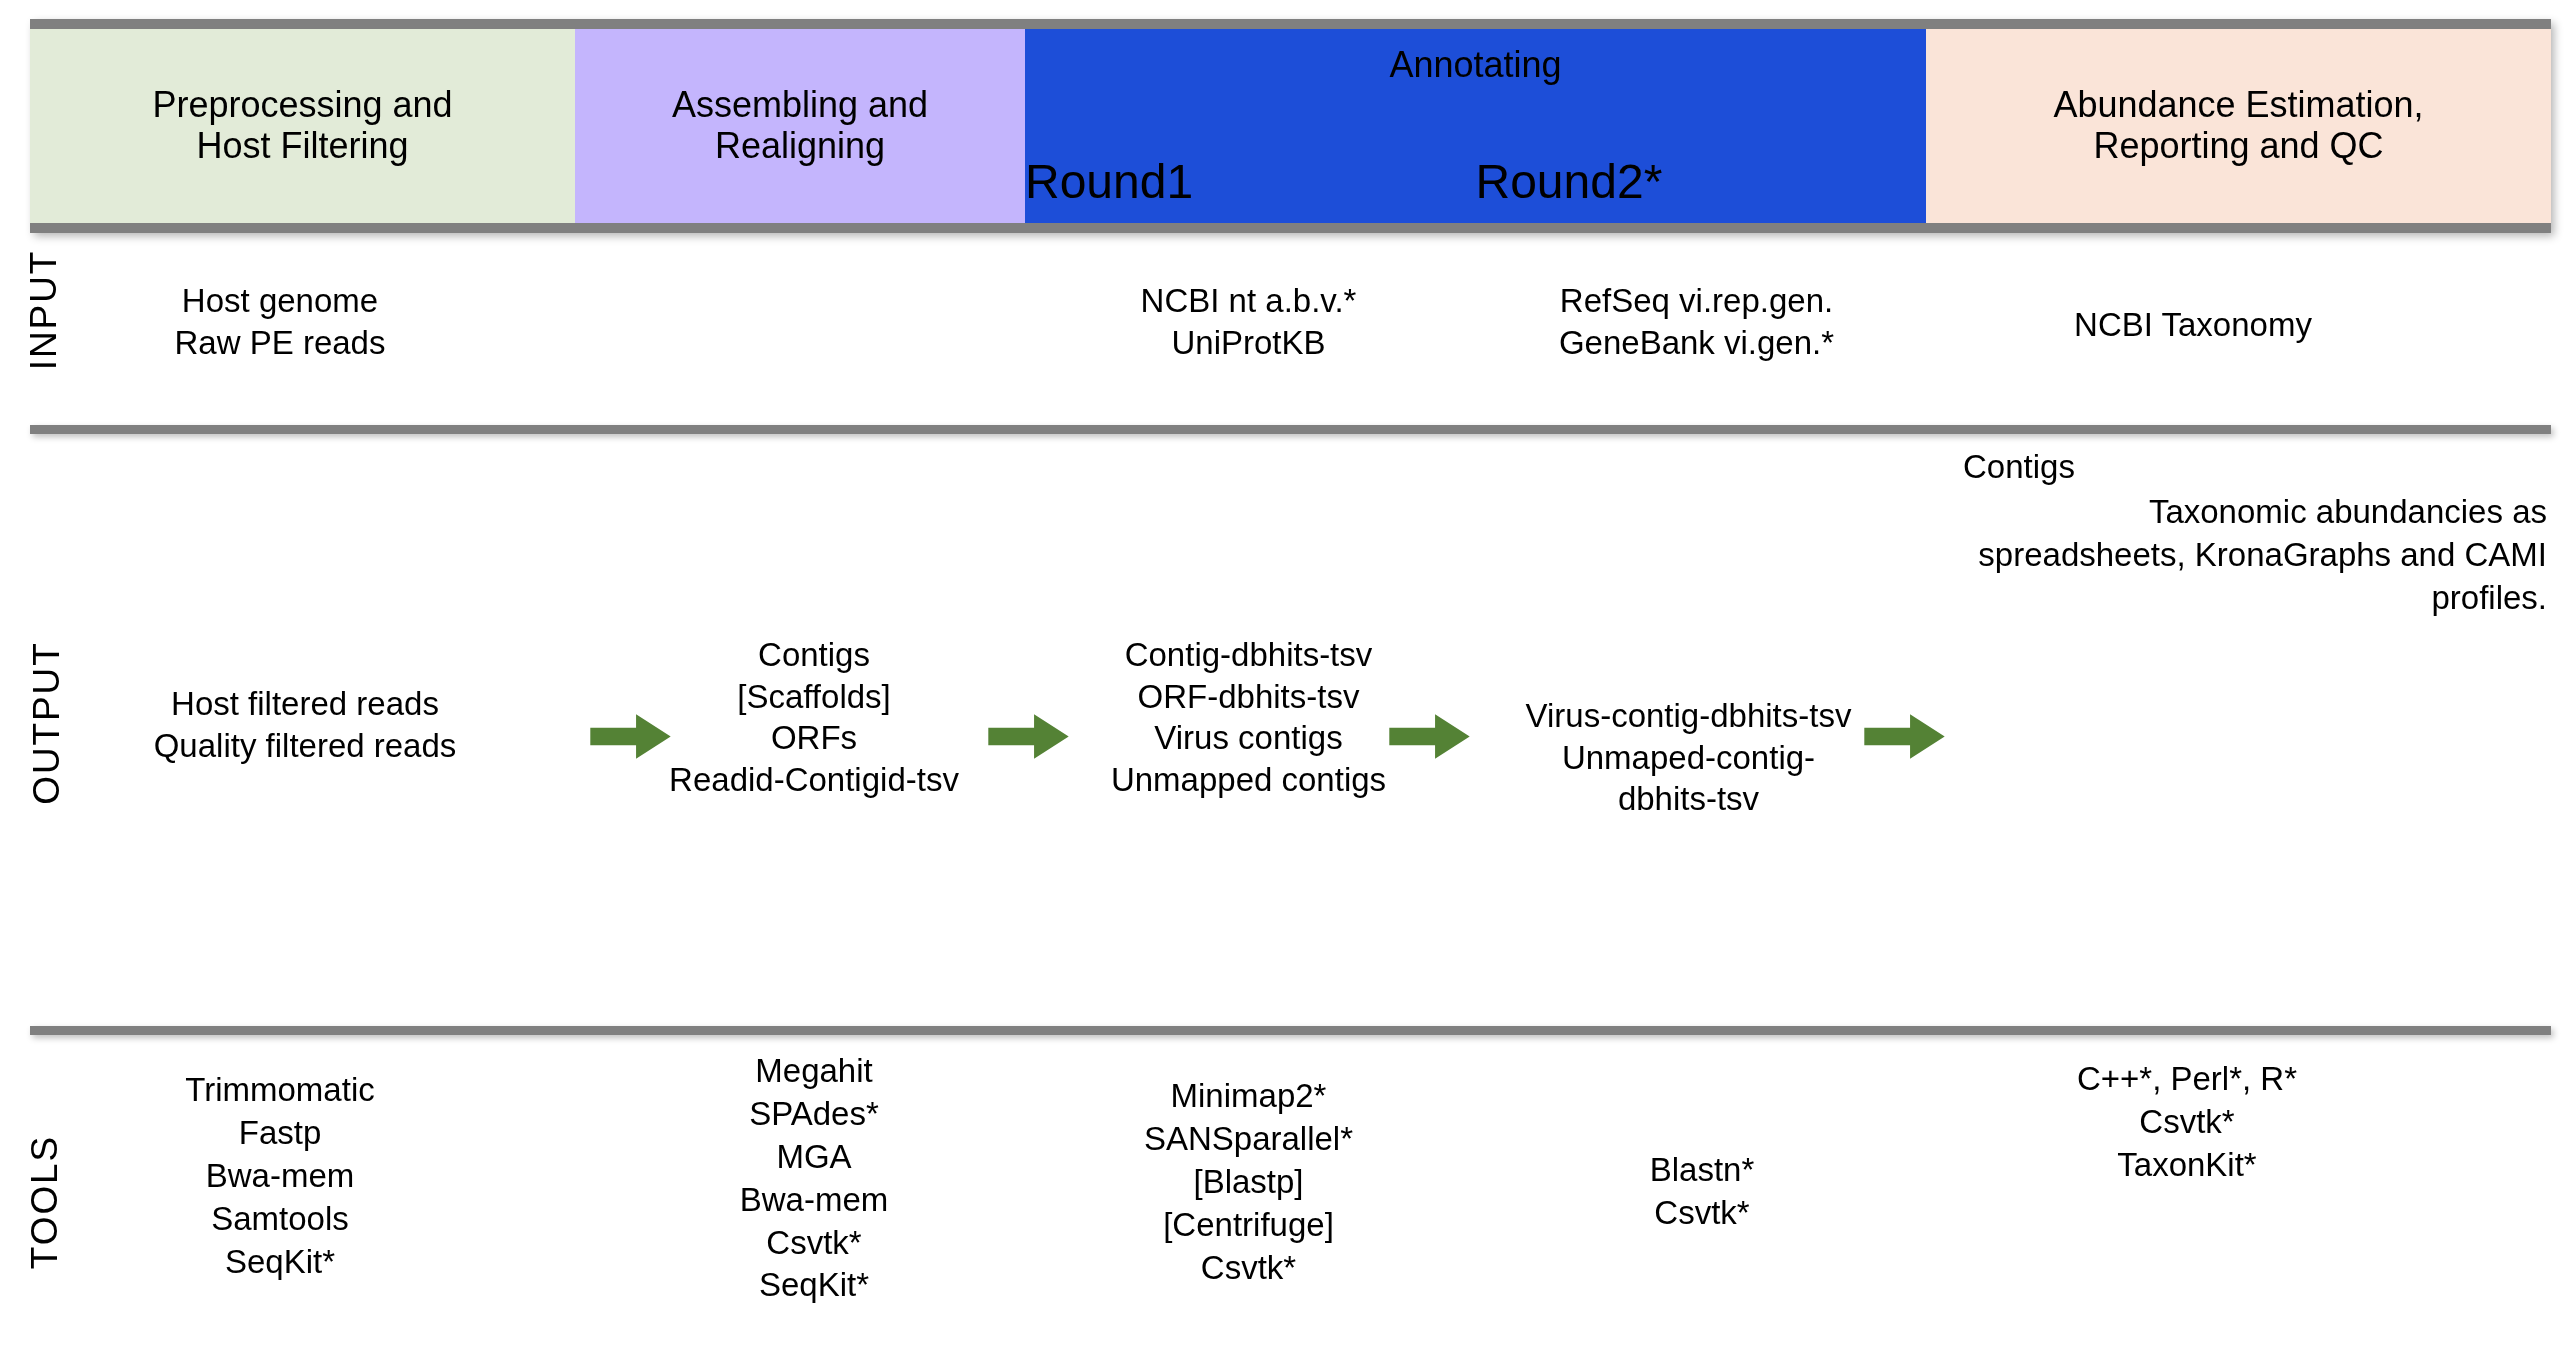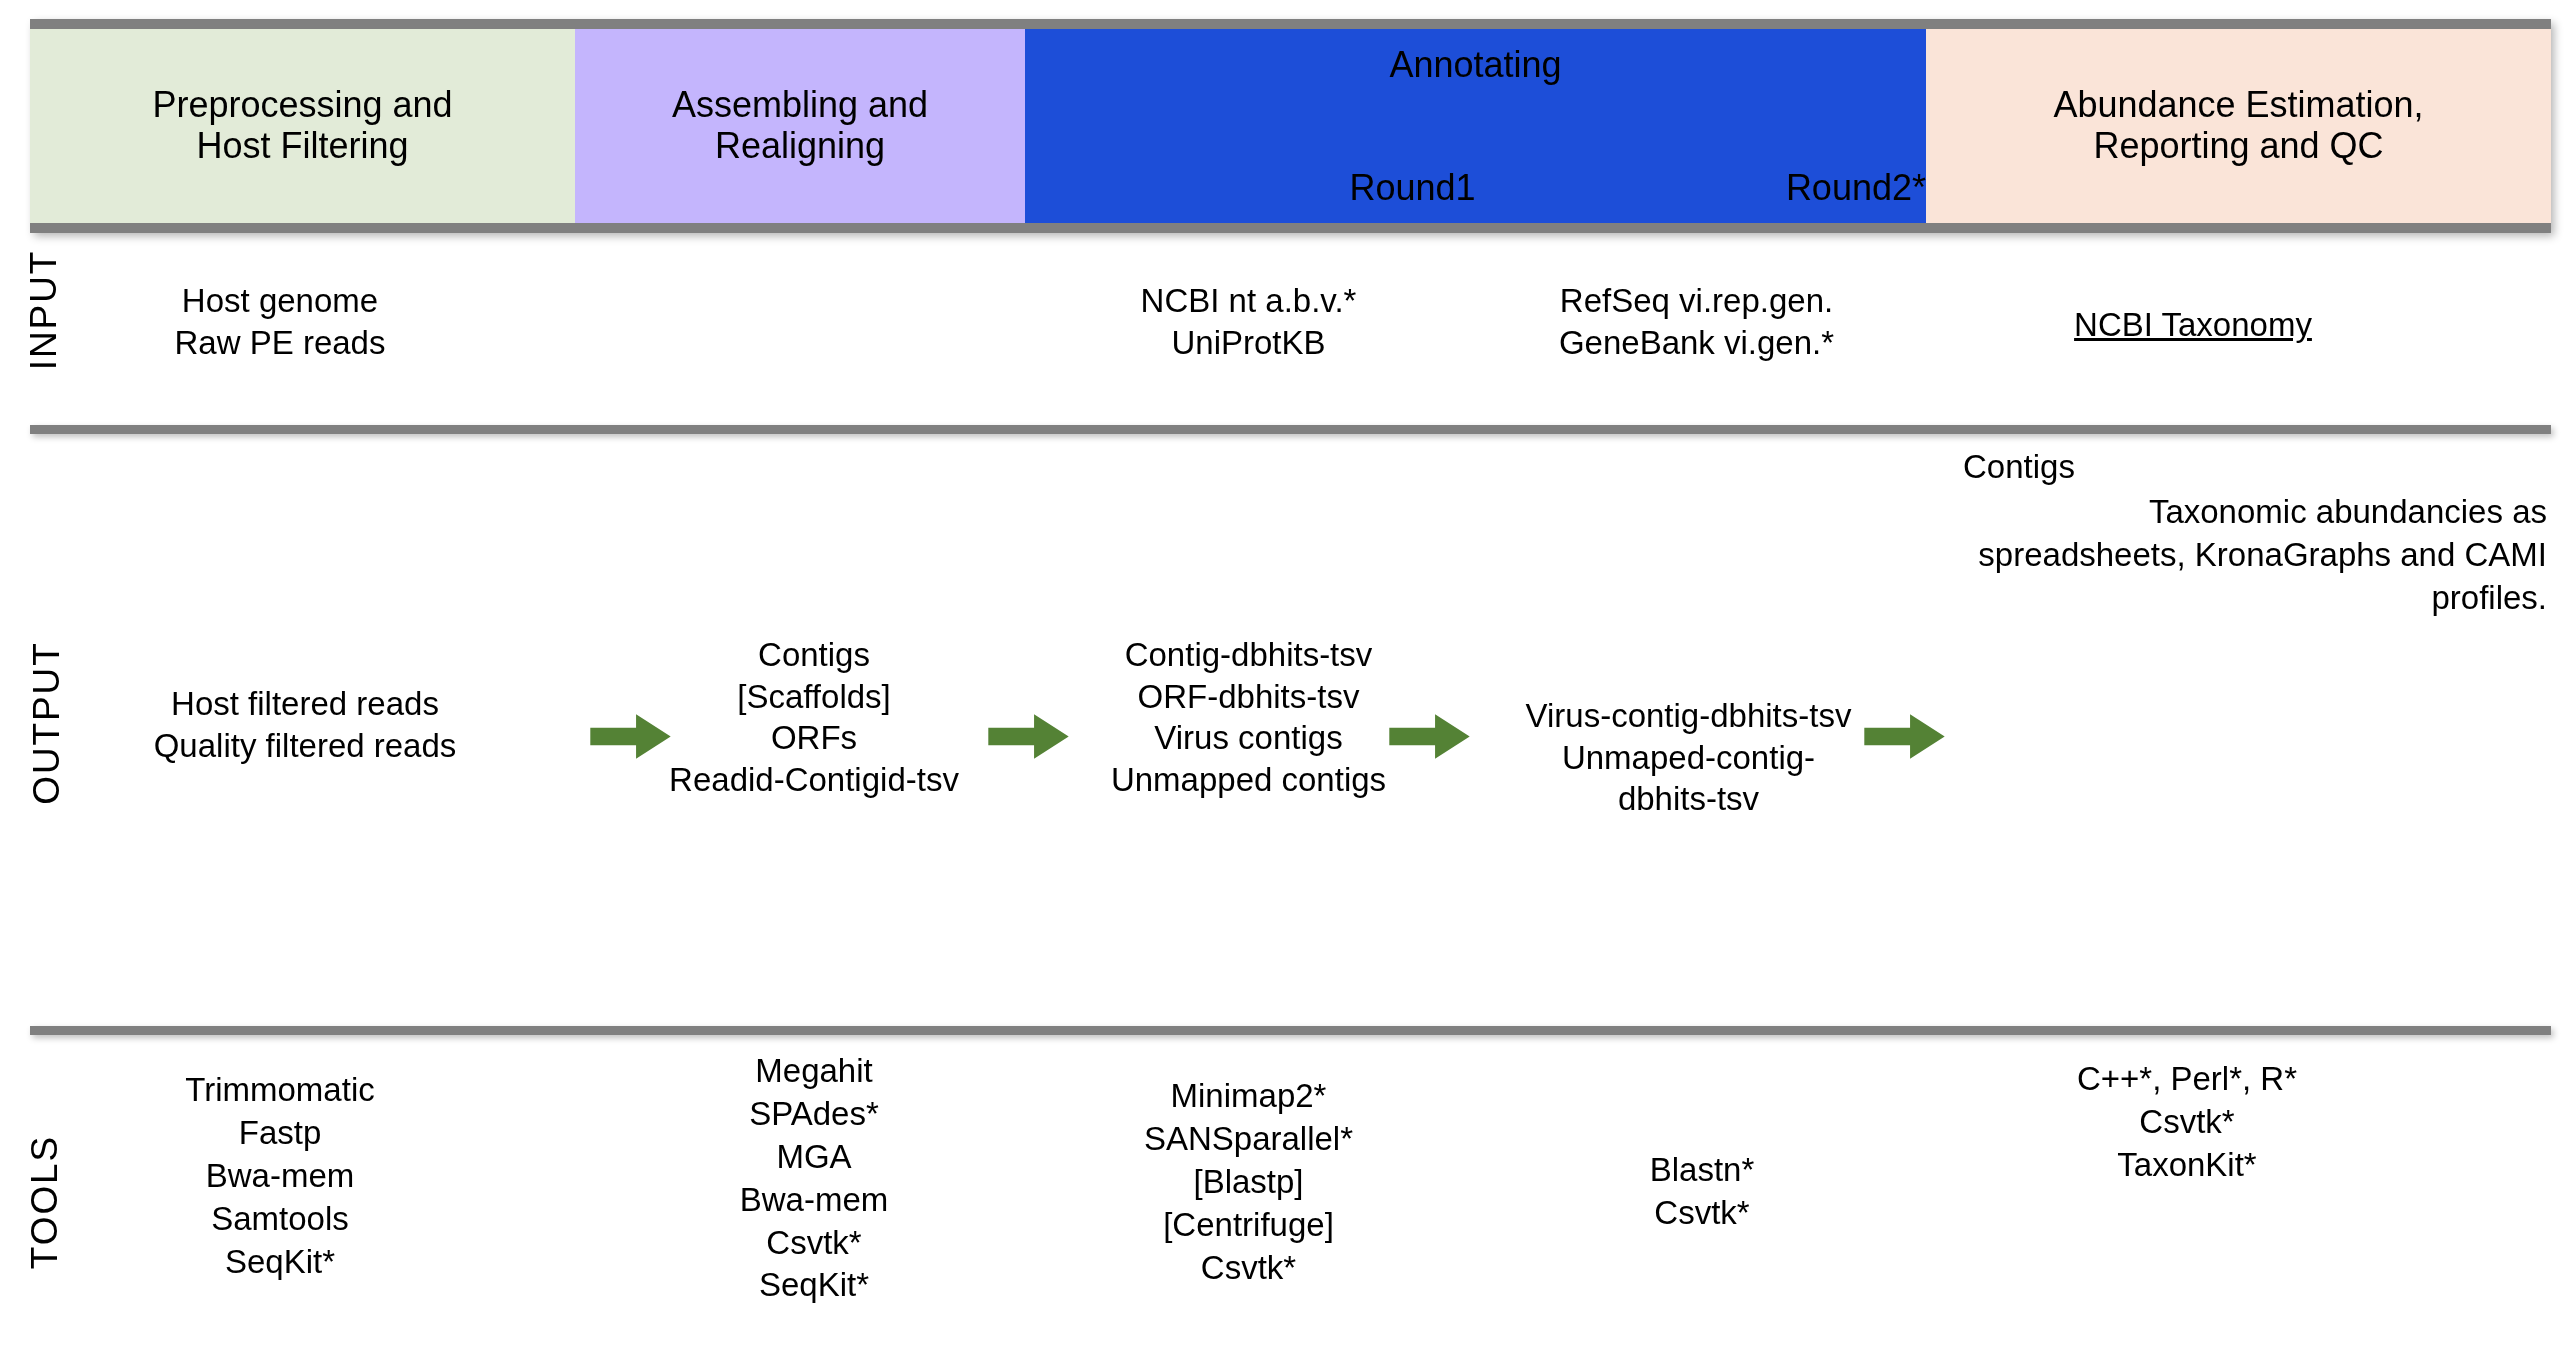--- a/index.html
+++ b/index.html
@@ -42,21 +42,21 @@
   .phase.p2{width:450px;background:#c4b5fd;justify-content:center;}
   .phase.p3{width:901px;background:#1d4ed8;justify-content:flex-start;}
   .phase.p4{width:625px;background:#FAE4D8;justify-content:center;}
 
   .phase.p3 .phase-title{margin-top:16px;}
   .rounds{
     position:absolute;
     left:0;right:0;bottom:13.7px;
     display:flex;
   }
-  .round{flex:1;text-align:right;font-size:36px;}
+  .round{flex:1;text-align:left;font-size:48px;}
 
   
   .rule{
     position:absolute;
     left:30px;
     width:2521px;
     height:8.7px;
     background:#808080;
     box-shadow:2.5px 3.1px 6.2px rgba(0,0,0,.25);
   }
@@ -83,21 +83,21 @@
     text-align:center;
     font-size:33px;
     line-height:1.26;
     white-space:pre-line;
   }
 
   
   #in-c1{left:106px;  top:280px;  width:348px;}
   #in-c2{left:1056px; top:280px;  width:385px;}
   #in-c3{left:1479px; top:280px;  width:435px;}
-  #in-c4{left:1957px; top:304px;  width:472px;text-decoration:underline;}
+  #in-c4{left:1957px; top:304px;  width:472px;}
 
   
   #out-c1{left:106px;  top:683px; width:398px;}
   #out-c2{left:640px; top:634px; width:348px;}
   #out-c3{left:1056px; top:634px; width:385px;}
   #out-c4{left:1471px; top:659px; width:435px;margin-top:36px;}
 
   
   .arrow{
     position:absolute;

